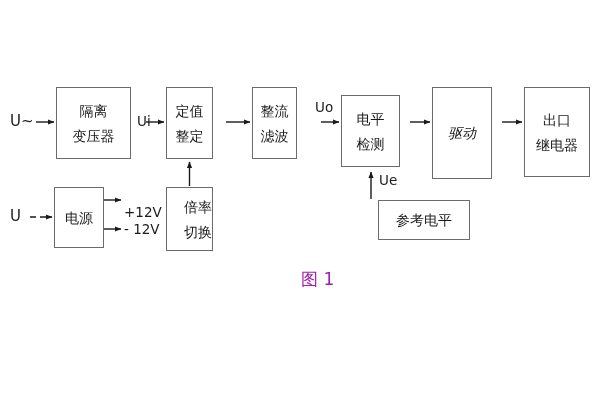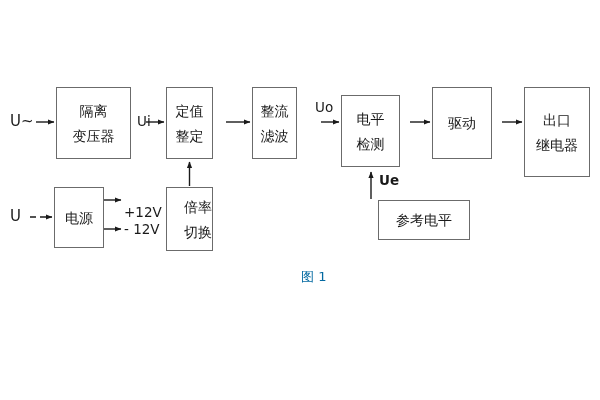--- a/index.html
+++ b/index.html
@@ -33,43 +33,43 @@
   .label {
     position: absolute;
     color: #1a1a1a;
     font-size: 13.5px;
     white-space: nowrap;
     line-height: 1;
   }
   .label.big { font-size: 15px; }
   .caption {
     position: absolute;
-    color: #0369a1;
-    font-size: 13px;
+    color: #a21caf;
+    font-size: 17px;
     white-space: nowrap;
   }
   .conn {
     position: absolute;
   }
   .conn svg { display: block; overflow: visible; }
 </style>
 </head>
 <body>
 
 <div id="canvas">
 
   <div class="label big" style="left:10px; top:114px;">U~</div>
 
   <div class="label big" style="left:10px; top:209px;">U</div>
 
   <div class="label" style="left:137px; top:115px;text-align:right;">Ui</div>
 
   <div class="label" style="left:315px; top:101px;">Uo</div>
 
-  <div class="label" style="left:379px; top:174px;font-weight:bold;">Ue</div>
+  <div class="label" style="left:379px; top:174px;">Ue</div>
 
   <div class="label" style="left:124px; top:194px;margin-top:12px;">+12V</div>
 
   <div class="label" style="left:124px; top:223px;">- 12V</div>
 
   <div class="conn" style="left:0; top:0; width:600px; height:400px;">
     <svg width="600" height="400" viewBox="0 0 600 400">
       <defs>
         <marker id="arrowhead" markerWidth="7" markerHeight="7" refX="6" refY="3" orient="auto" markerUnits="userSpaceOnUse">
           <path d="M0,0.4 L6.4,3 L0,5.6 z" fill="#1a1a1a"></path>
@@ -113,21 +113,21 @@
   <div class="block" style="left:252px; top:87px; width:45px; height:72px;">
     <span class="line1">整流</span>
     <span class="line2">滤波</span>
   </div>
 
   <div class="block" style="left:341px; top:87px; width:59px; height:72px;margin-top:8px;">
     <span class="line1">电平</span>
     <span class="line2">检测</span>
   </div>
 
-  <div class="block single" style="left:432px; top:87px; width:60px; height:72px;">
+  <div class="block single" style="left:432px; top:87px; width:60px; height:92px;font-style:italic;">
     <span class="line1">驱动</span>
   </div>
 
   <div class="block" style="left:524px; top:87px; width:66px; height:90px;">
     <span class="line1">出口</span>
     <span class="line2">继电器</span>
   </div>
 
   <div class="block single" style="left:54px; top:187px; width:50px; height:61px;">
     <span class="line1">电源</span>

